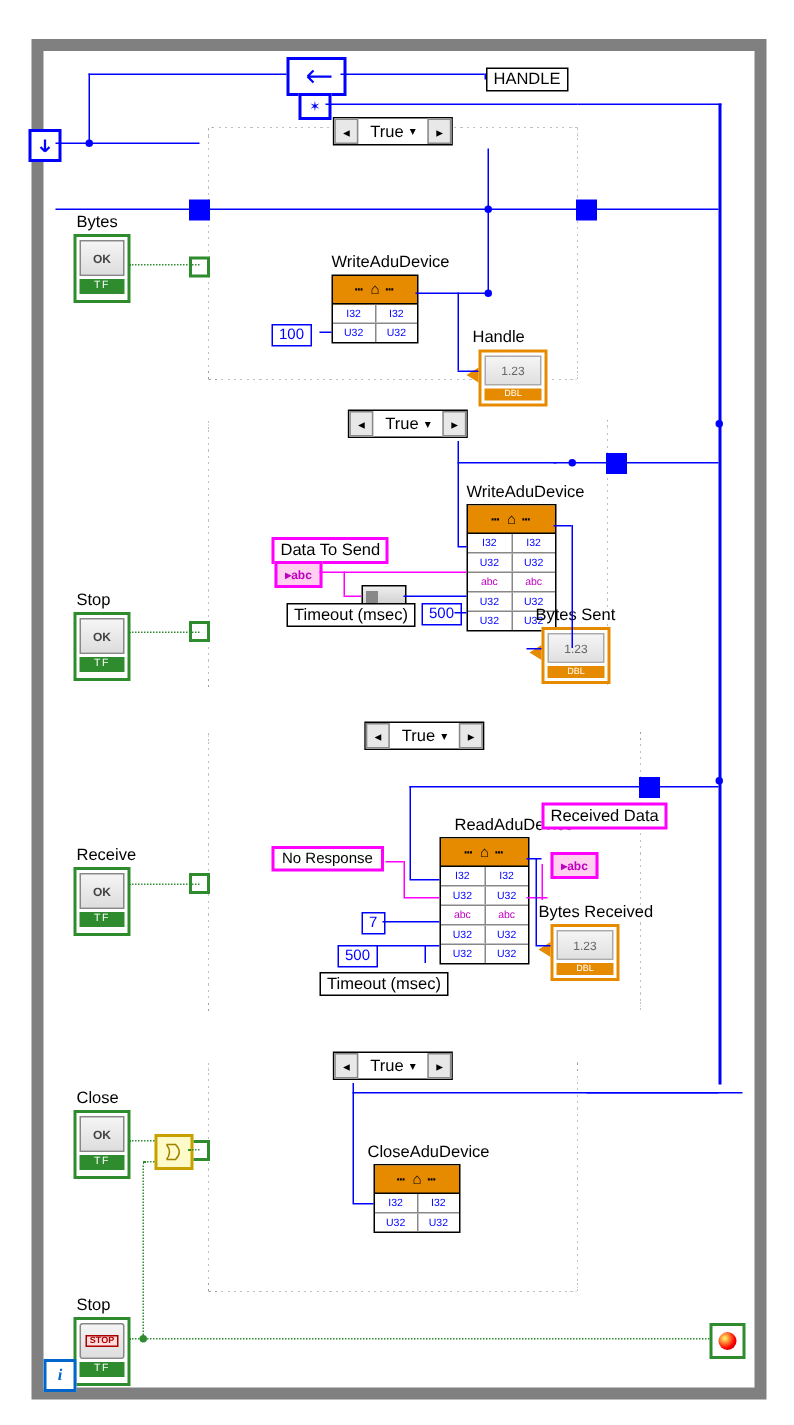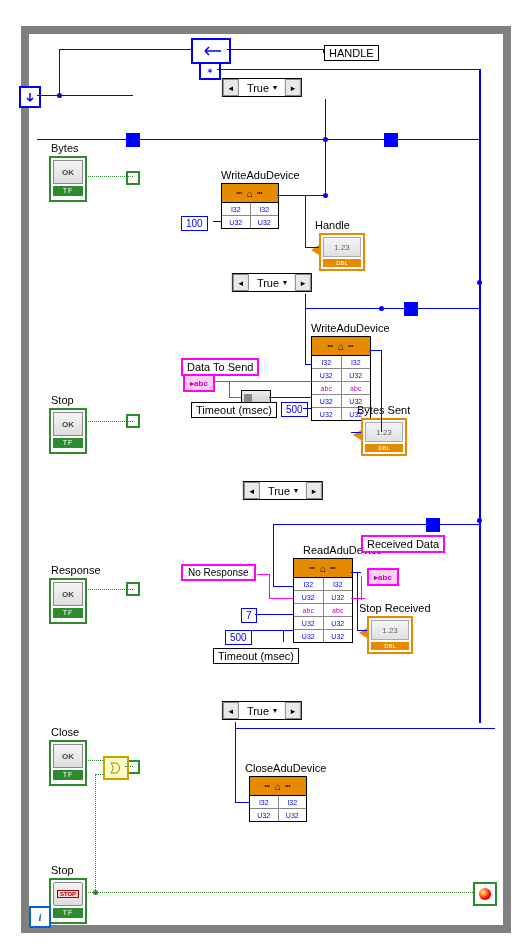--- a/index.html
+++ b/index.html
@@ -329,21 +329,21 @@
       <div class="lbl boxed" style="left:228px;top:53px;border-color:#ff00ff;border-width:2px">Received Data</div>
       <div class="str-term" style="left:234px;top:86px">
           <span class="arr">▸</span>
           <span>abc</span>
         </div>
 
       <div class="num-const" style="left:108px;top:126px">7</div>
       <div class="num-const" style="left:92px;top:148px">500</div>
       <div class="lbl boxed" style="left:80px;top:166px">Timeout (msec)</div>
 
-      <div class="lbl" style="left:226px;top:120px">Stop Received</div>
+      <div class="lbl" style="left:226px;top:120px">Bytes Received</div>
       <div class="num-ind" style="left:234px;top:134px">
         <div class="tri"></div>
         <div class="num-ind-top">1.23</div>
         <div class="num-ind-dbl">DBL</div>
       </div>
 
       <div class="wire h" style="left:140px;top:42px;width:154px"></div>
       <div class="wire v" style="left:140px;top:42px;height:62px"></div>
       <div class="wire h" style="left:140px;top:104px;width:20px"></div>
       <div class="wire h pink" style="left:124px;top:92px;width:12px"></div>
@@ -352,21 +352,21 @@
       <div class="wire h pink" style="left:218px;top:116px;width:14px"></div>
       <div class="wire pink v" style="left:228px;top:94px;height:24px"></div>
       <div class="wire h" style="left:122px;top:132px;width:38px"></div>
       <div class="wire h" style="left:118px;top:148px;width:42px"></div>
       <div class="wire v" style="left:150px;top:148px;height:12px"></div>
       <div class="wire h" style="left:218px;top:90px;width:10px"></div>
       <div class="wire v" style="left:224px;top:90px;height:58px"></div>
       <div class="wire h" style="left:224px;top:148px;width:10px"></div>
     </div>
 
-    <div class="bool-lbl" style="left:22px;top:530px">Response</div>
+    <div class="bool-lbl" style="left:22px;top:530px">Receive</div>
     <div class="bool-ctrl" style="left:20px;top:544px">
       <div class="bool-ctrl-inner">OK</div>
       <div class="bool-ctrl-tf">TF</div>
     </div>
     <div class="wire green dotted" style="left:56px;top:555px;width:48px"></div>
     <div class="wire h" style="left:404px;top:490px;width:46px"></div>
 
     <div class="case" style="left:104px;top:668px;width:258px;height:165px">
       <div class="case-border"></div>
       <div class="case-inner"></div>

